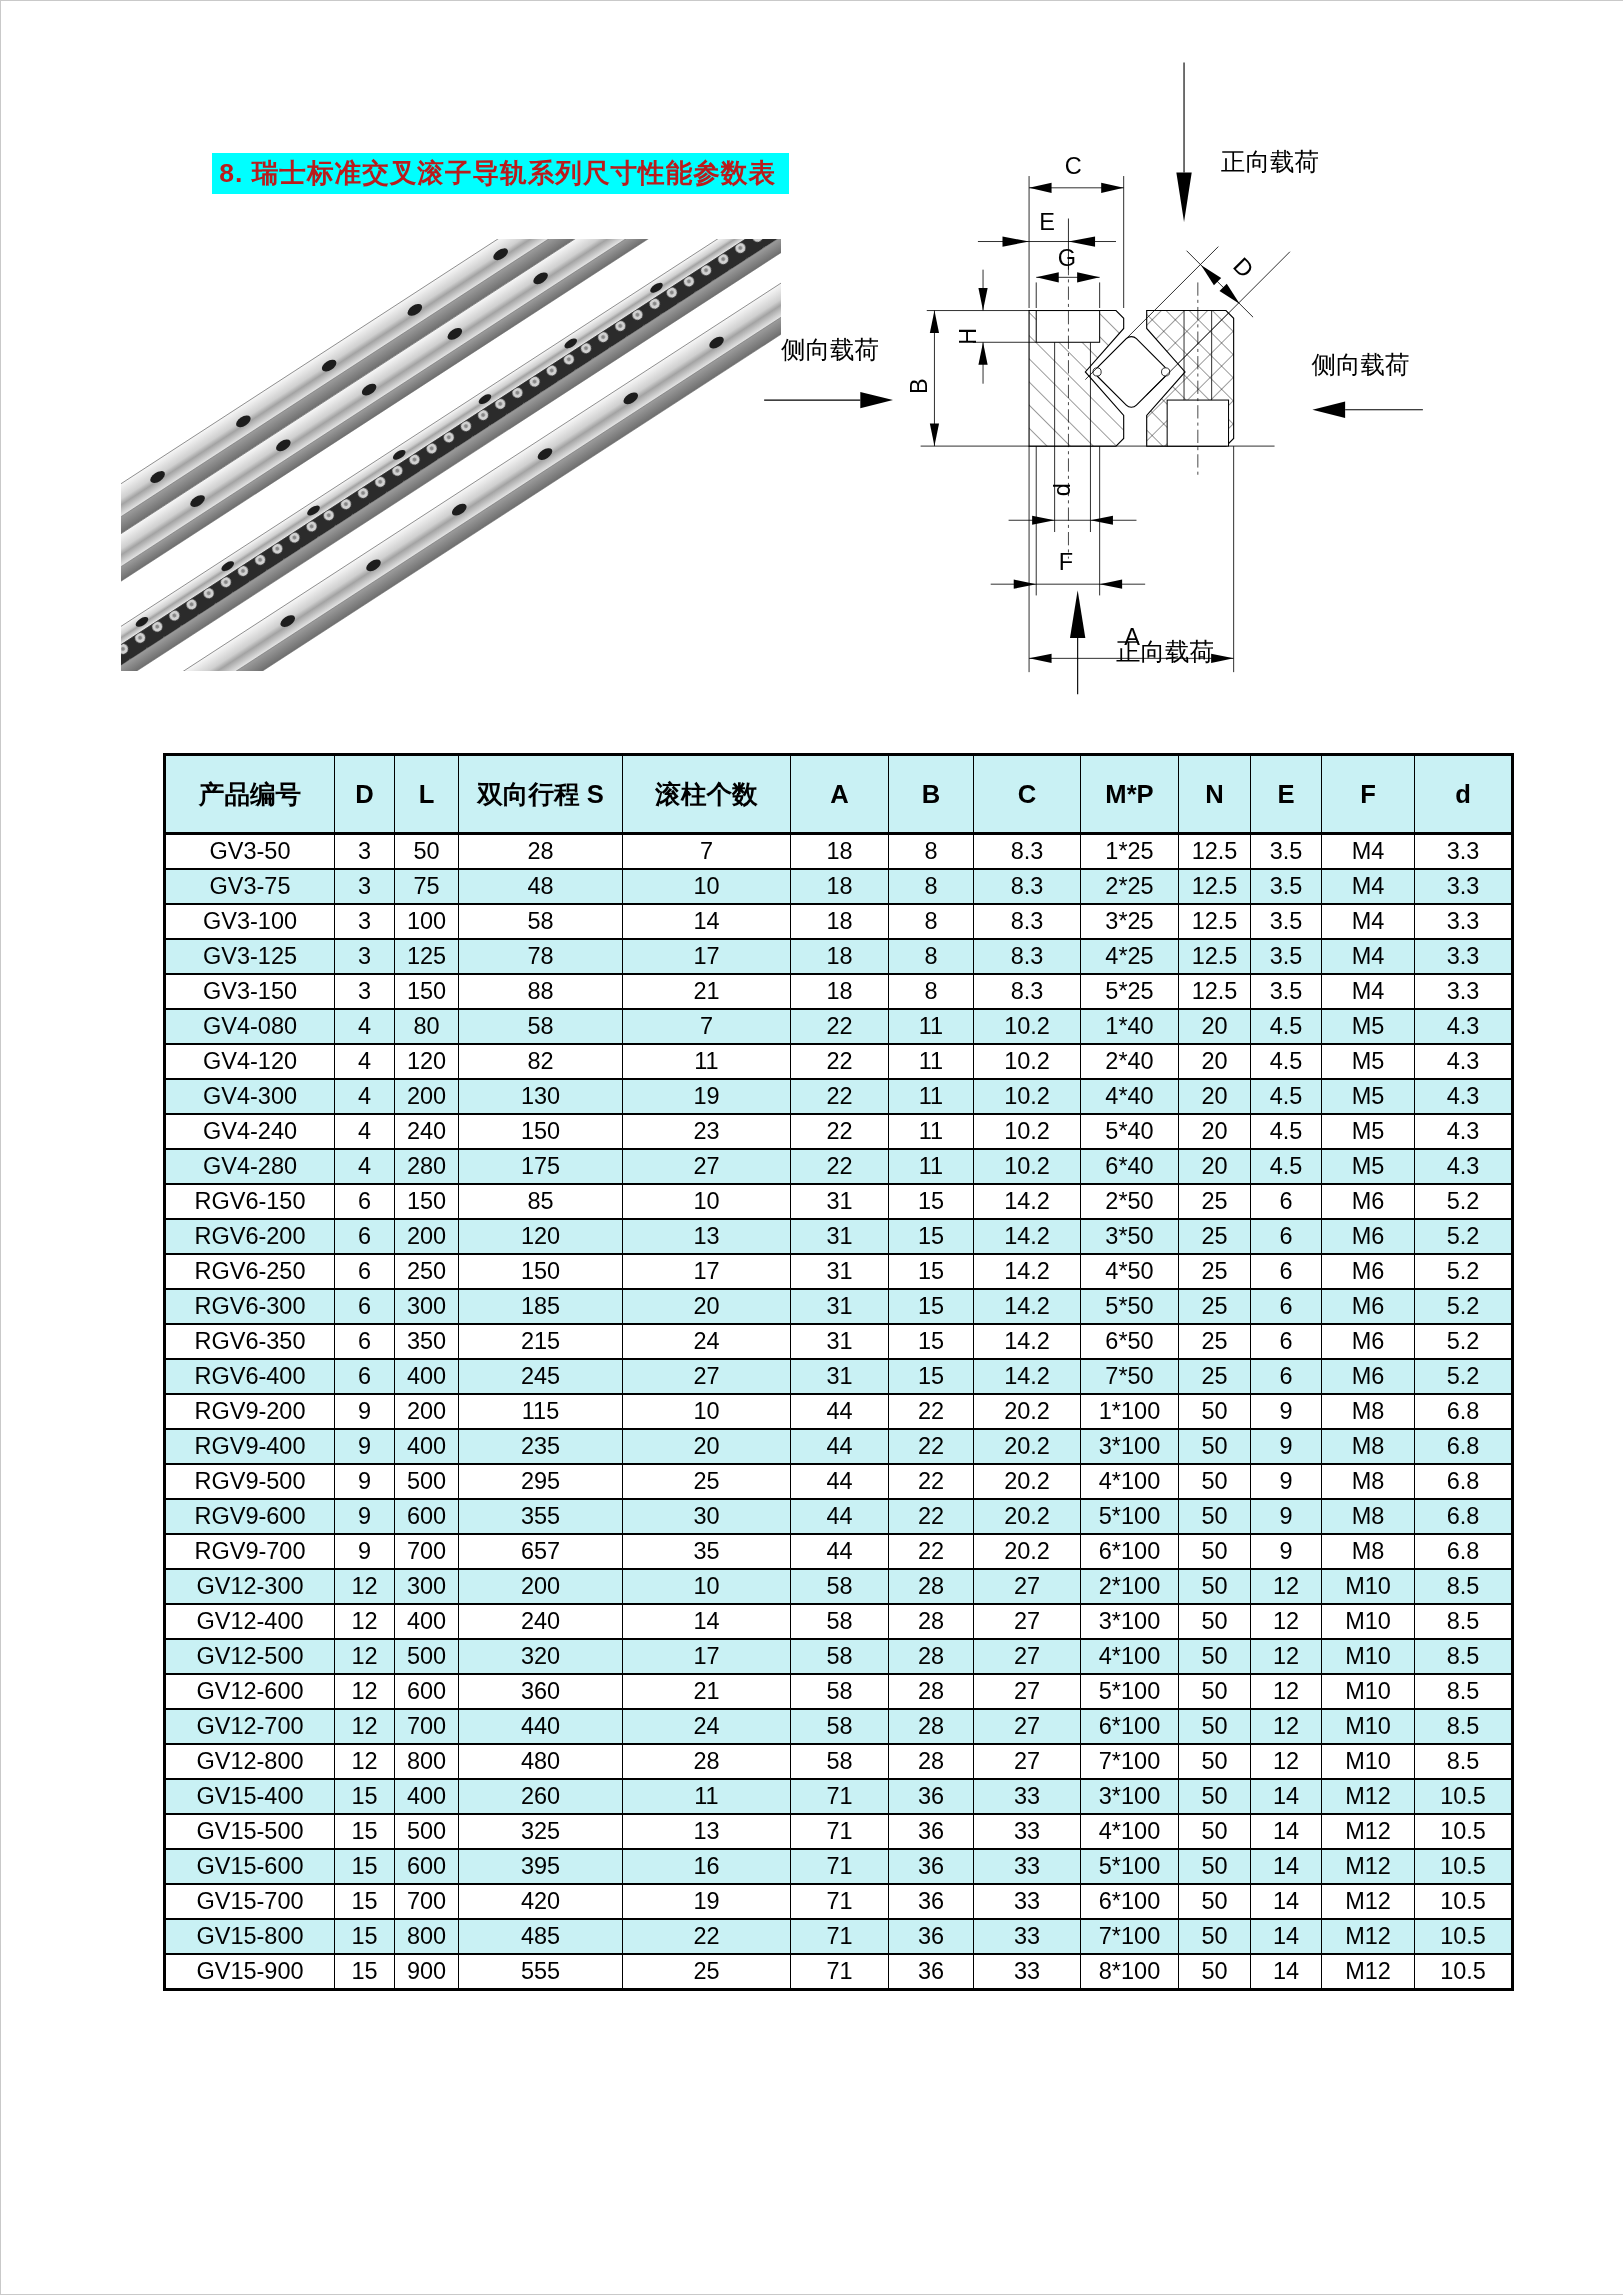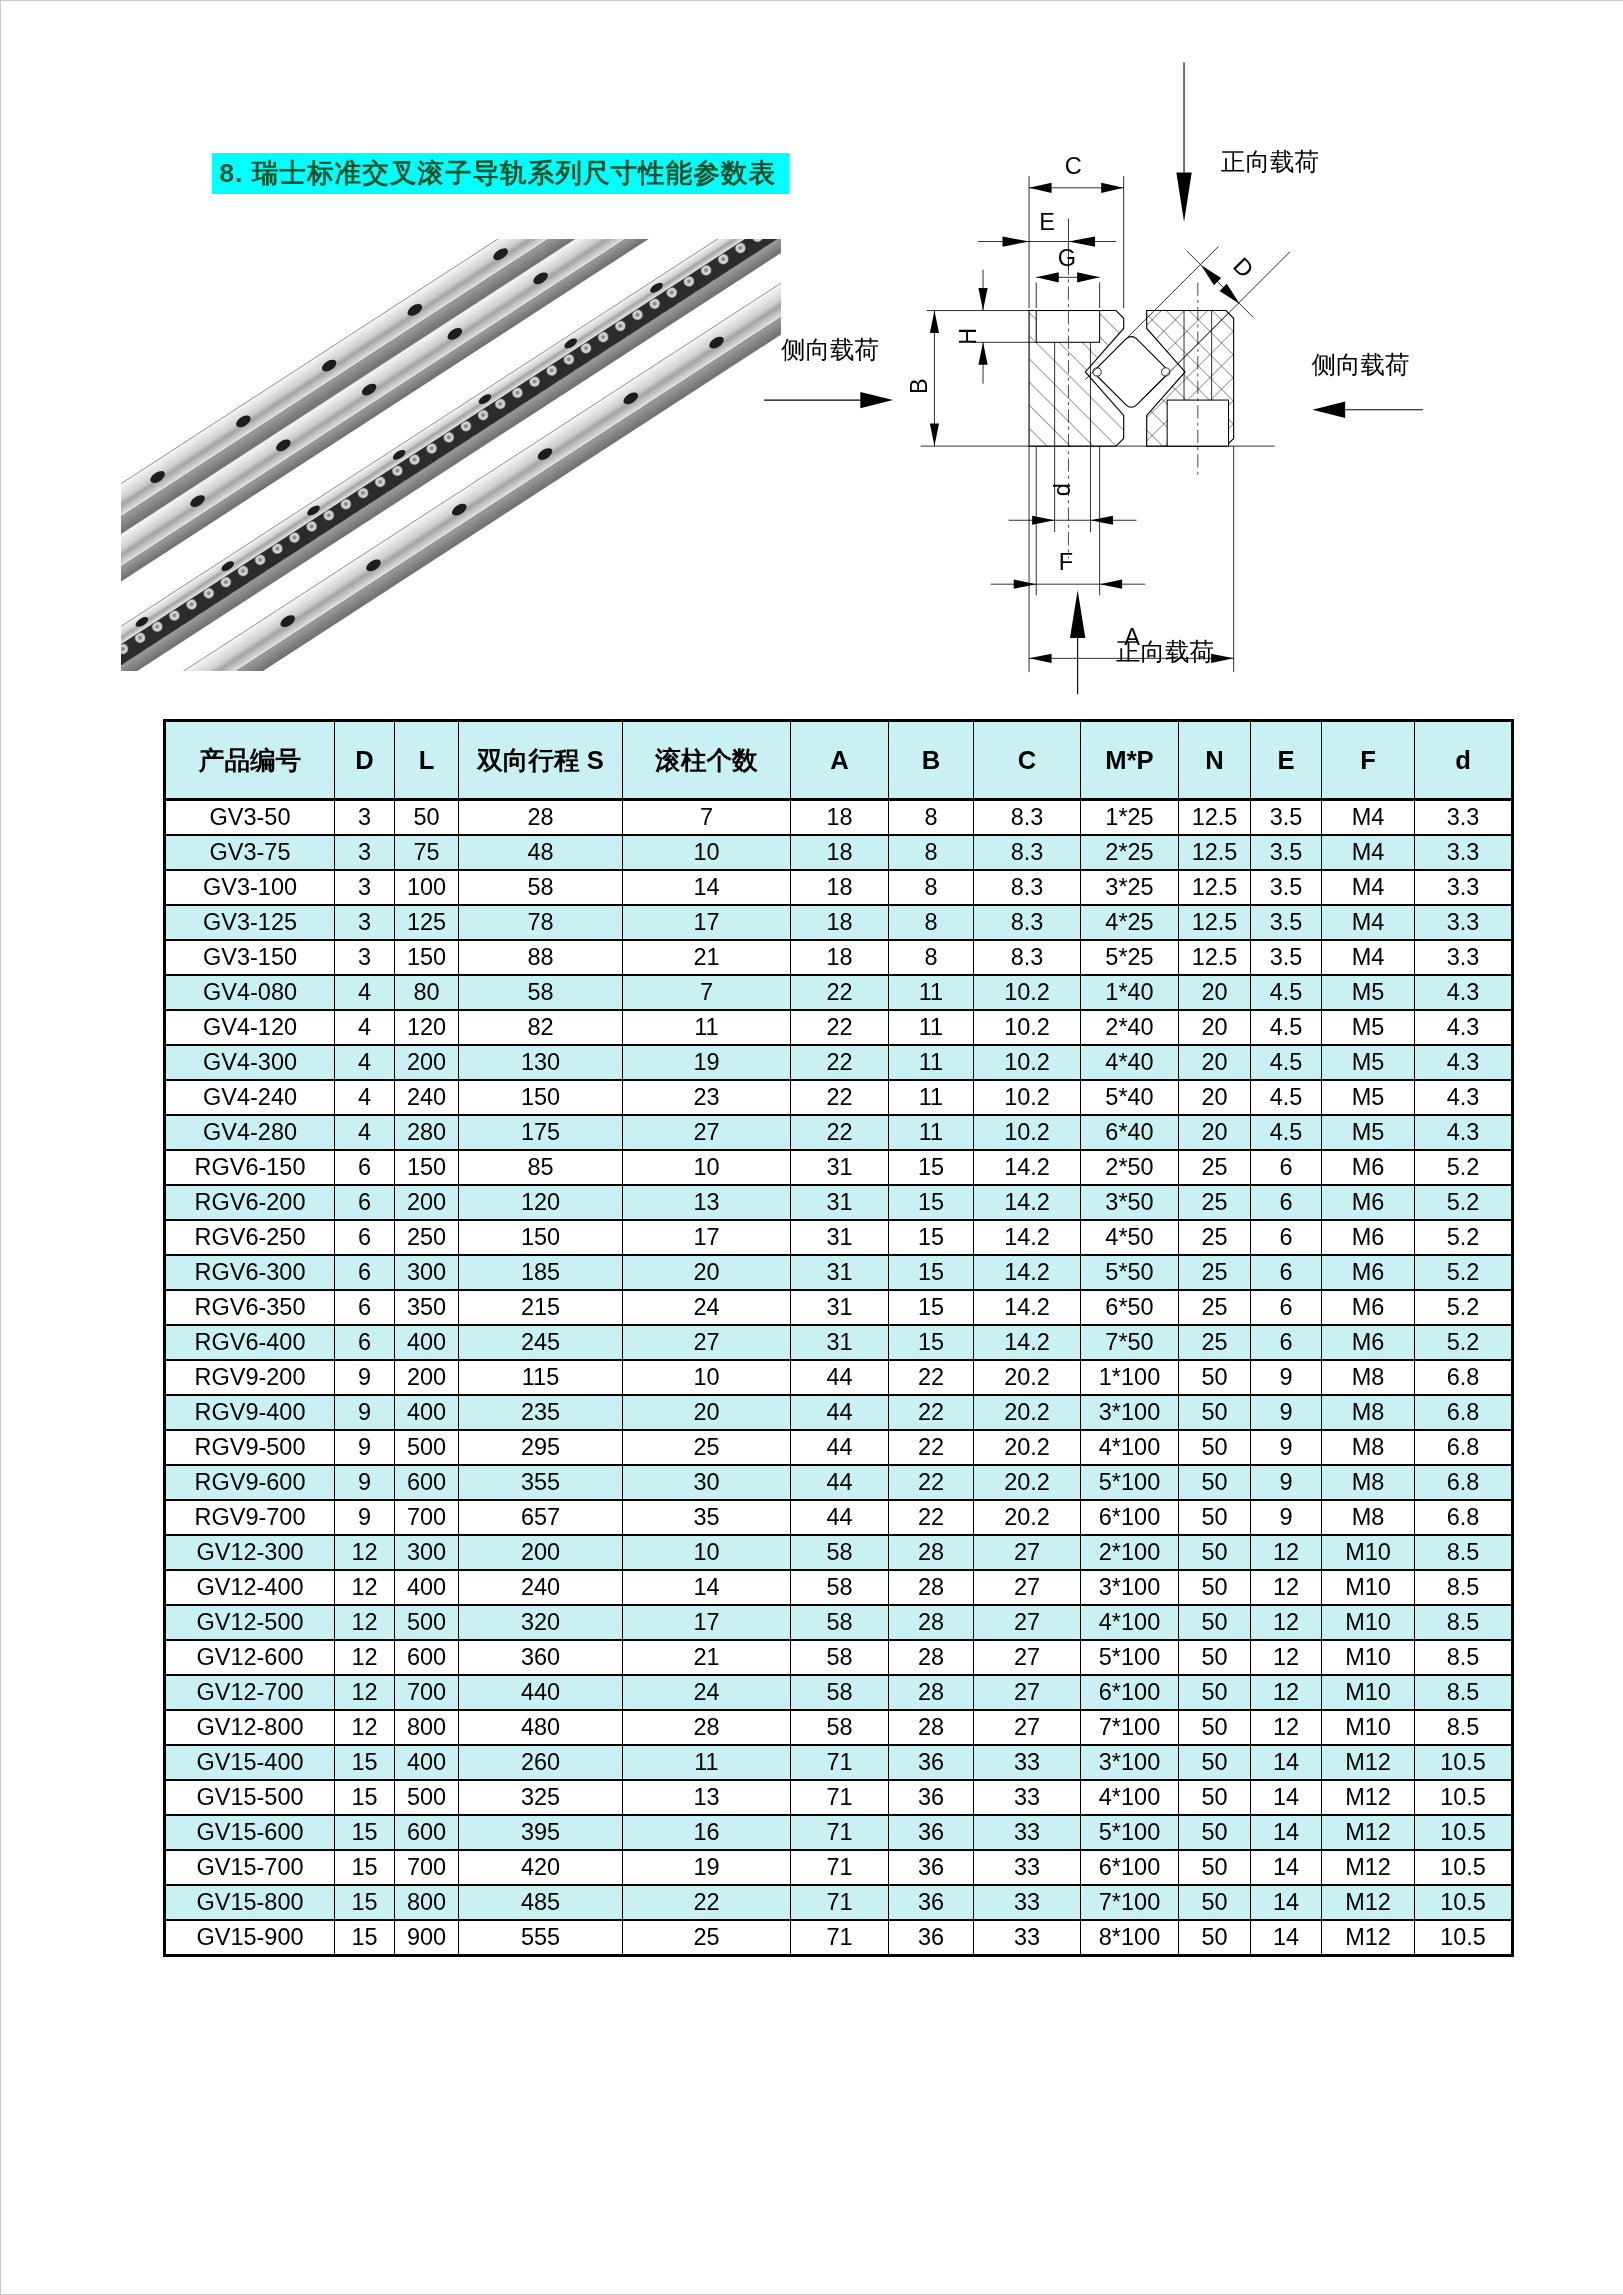--- a/index.html
+++ b/index.html
@@ -4,21 +4,21 @@
 <style>
   html,body{margin:0;padding:0;}
   body{
     width:1624px;height:2295px;position:relative;background:#ffffff;
     font-family:"Liberation Sans","DejaVu Sans",sans-serif;color:#000;
     box-sizing:border-box;border:1px solid #c9c9c9;overflow:hidden;
   }
   
   .doc-title{
     position:absolute;left:211px;top:152px;height:41px;line-height:41px;
-    background:var(--hl-bg,#00ffff);color:#14532d;font-size:26.6px;font-weight:bold;
+    background:var(--hl-bg,#00ffff);color:#b91c1c;font-size:26.6px;font-weight:bold;
     padding:0 13.3px 0 7.2px;letter-spacing:1px;white-space:nowrap;
   }
   
   .photo-wrap{position:absolute;left:120px;top:238px;width:660px;height:432px;}
   .photo-wrap svg{width:100%;height:100%;}
   
   .diagram-wrap{position:absolute;left:757px;top:41px;width:849px;height:688px;}
   .diagram-wrap svg{width:100%;height:100%;}
   .dline{stroke:#000;stroke-width:2.2;fill:none;}
   .tline{stroke:#000;stroke-width:1.6;fill:none;}
@@ -30,21 +30,21 @@
   .spec-table{
     position:absolute;left:162px;top:718px;width:1346px;
     border-collapse:collapse;table-layout:fixed;
     font-size:23.5px;text-align:center;
   }
   .spec-table,( .spec-table th){border-color:#000;}
   .spec-table th,.spec-table td{
     border:1.5px solid #000;border-top-width:2px;border-bottom-width:2px;
     padding:0;overflow:hidden;white-space:nowrap;
   }
-  .spec-table{border:3.1px solid #000;}
+  .spec-table{border:3.1px solid #000;margin-top:34px;}
   .spec-table thead th{
     background:var(--hdr-bg,#c9f1f4);font-weight:bold;font-size:25.6px;
     height:76px;border-bottom-width:3.6px;
   }
   .spec-table tbody td{height:33px;background:#ffffff;}
   .spec-table tbody tr:nth-child(even) td{background:var(--row-alt,#c9f1f4);}
 </style>
 </head>
 <body>
 

